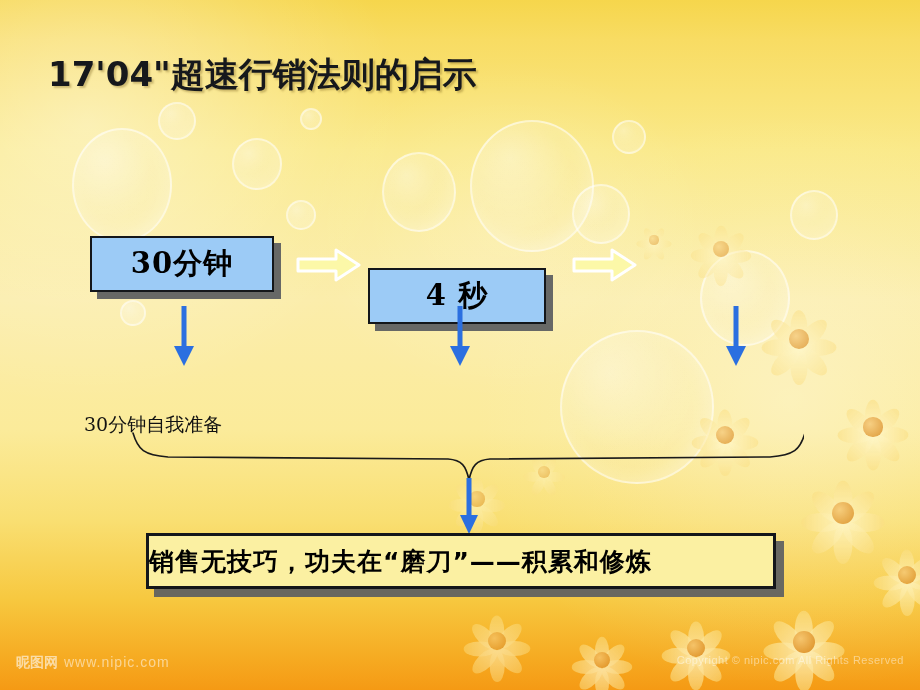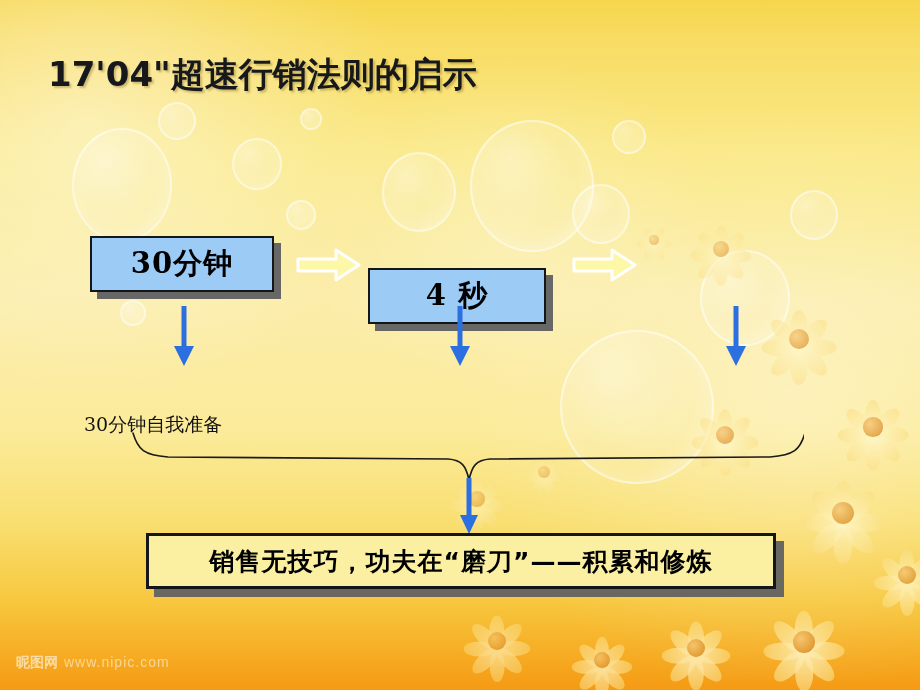--- a/index.html
+++ b/index.html
@@ -125,21 +125,21 @@
   .brace { position: absolute; pointer-events: none; }
 
   
   #conclusion-box {
     position: absolute;
     box-sizing: border-box;
     background: #fbf0a2;
     border: 3px solid #14161a;
     display: flex;
     align-items: center;
-    justify-content: center;
+    justify-content: flex-start;
     box-shadow: 8px 8px 0 0 rgba(92,94,98,0.92);
   }
   #conclusion-text {
     color: #000000;
     font-family: "DejaVu Sans", "Liberation Sans", sans-serif;
     font-weight: bold;
     font-size: 25px;
     letter-spacing: 1px;
     white-space: nowrap;
   }
@@ -390,14 +390,15 @@
     <path d="M12,56 L3,37 L21,37 Z" fill="#2b6fe0"></path>
   </svg>
 
   <div id="conclusion-box" style="left:146px; top:533px; width:630px; height:56px;">
     <span id="conclusion-text">销售无技巧，功夫在“磨刀”——积累和修炼</span>
   </div>
 
   <div class="watermark" id="watermark-left">
     <span class="logo-mark">昵图网</span><span>www.nipic.com</span>
   </div>
+  <div class="watermark" id="watermark-right">Copyright © nipic.com All Rights Reserved</div>
 
 </div>
 
 </body></html>

